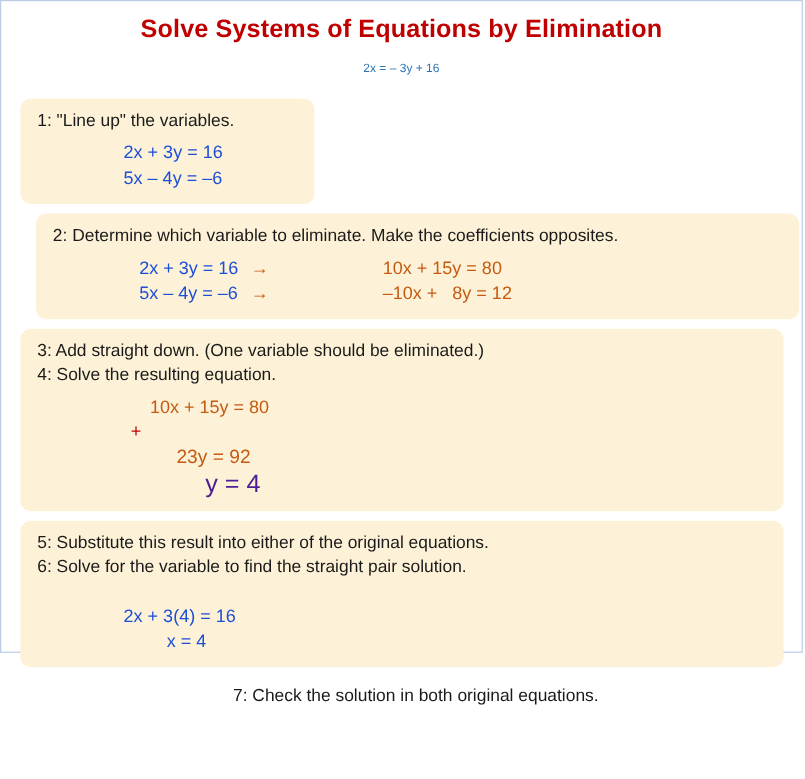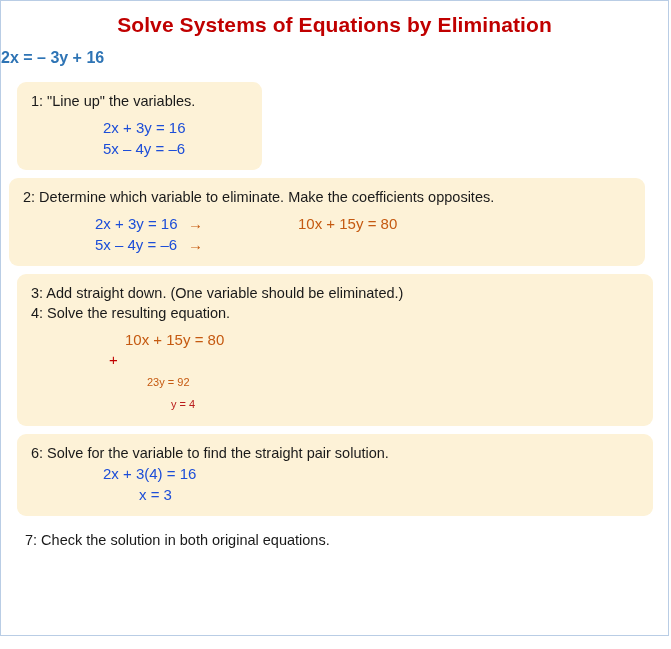--- a/index.html
+++ b/index.html
@@ -9,39 +9,39 @@
   body {
     width: 671px;
     height: 649px;
     background: #ffffff;
     font-family: "Liberation Sans", sans-serif;
     overflow: hidden;
   }
   .page {
     position: relative;
     width: 669px;
-    height: 636px;
+    height: 544px;
     border: 1px solid #b9cde5;
     box-sizing: border-box;
     background: #ffffff;
   }
   .title {
     text-align: center;
     color: #c00000;
     font-weight: bold;
     font-size: 21px;
     margin-top: 12px;
     letter-spacing: 0.1px;
   }
   .given {
     margin-top: 10px;
+    text-align: center;
     color: #2e74b5;
-    font-size: 16px;
+    font-size: 10px;
     line-height: 21px;
-    font-weight: bold;
   }
   .panel {
     background: #fdf2d7;
     border-radius: 9px;
     margin: 0 auto;
     padding: 9px 14px 11px 14px;
     box-sizing: border-box;
   }
   .panel-text {
     color: #1a1a1a;
@@ -59,21 +59,21 @@
     line-height: 21px;
   }
   .indent-1 { padding-left: 72px; }
   .step1 {
     width: 245px;
     margin-left: 16px;
     margin-top: 14px;
   }
   .step2 {
     width: 636px;
-    margin-left: 8px;
+    margin-left: 29px;
     margin-top: 8px;
   }
   .step2 .rowline {
     display: flex;
     align-items: baseline;
   }
   .step2 .c1 { width: 165px; padding-left: 72px; box-sizing: border-box; }
   .step2 .c2 { width: 110px; text-align: left; }
   .step2 .c3 { width: 220px; }
   .step3 {
@@ -105,38 +105,39 @@
     line-height: 22px;
   }
   .underlined {
     border-bottom: 1.4px solid #c00000;
     padding-bottom: 1px;
     padding-right: 16px;
     display: inline-block;
   }
   .result-line {
     color: #c55a11;
-    font-size: 11px;
+    font-size: 16px;
     line-height: 22px;
     padding-left: 38px;
     margin-top: 3px;
   }
   .result-line2 {
-    color: #b91c1c;
-    font-size: 11px;
+    color: #4c1d95;
+    font-size: 21px;
     line-height: 22px;
     padding-left: 62px;
   }
   .step5 .eq1 { padding-left: 72px; }
   .step5 .eq2 { padding-left: 108px; }
   .step7 {
     margin-left: 24px;
     margin-top: 16px;
     color: #1a1a1a;
     font-size: 14.5px;
+    text-align: center;
   }
   .mono-space { white-space: pre; }
 </style>
 </head>
 <body>
 
 <div class="page">
 
   <div class="title">Solve Systems of Equations by Elimination</div>
 
@@ -153,40 +154,42 @@
   <div class="panel step2">
     <div class="panel-text">2: Determine which variable to eliminate. Make the coefficients opposites.</div>
     <div class="rowline" style="margin-top:6px;">
       <div class="c1 math-blue">2x + 3y = 16</div>
       <div class="c2 math-orange">→</div>
       <div class="c3 math-orange mono-space">10x + 15y = 80</div>
     </div>
     <div class="rowline">
       <div class="c1 math-blue">5x – 4y = –6</div>
       <div class="c2 math-orange">→</div>
+      <div class="c3 math-orange mono-space">–10x +   8y = 12</div>
     </div>
   </div>
 
   <div class="panel step3">
     <div class="panel-text">3: Add straight down. (One variable should be eliminated.)</div>
     <div class="panel-text">4: Solve the resulting equation.</div>
     <div class="sumblock">
       <div class="sumrow">
         <div class="plus-sign"></div>
         <div class="addend mono-space">10x + 15y = 80</div>
       </div>
       <div class="sumrow">
         <div class="plus-sign">+</div>
       </div>
       <div class="result-line mono-space">23y = 92</div>
       <div class="result-line2 mono-space">y = 4</div>
     </div>
   </div>
 
   <div class="panel step5">
+    <div class="panel-text">5: Substitute this result into either of the original equations.</div>
     <div class="panel-text">6: Solve for the variable to find the straight pair solution.</div>
-    <div class="math-blue eq1" style="margin-top:0;">2x + 3(4) = 16</div>
-    <div class="math-blue eq2">x = 3</div>
+    <div class="math-blue eq1" style="margin-top:20px;">2x + 3(4) = 16</div>
+    <div class="math-blue eq2">x = 4</div>
   </div>
 
   <div class="step7">7: Check the solution in both original equations.</div>
 
 </div>
 
 </body></html>

